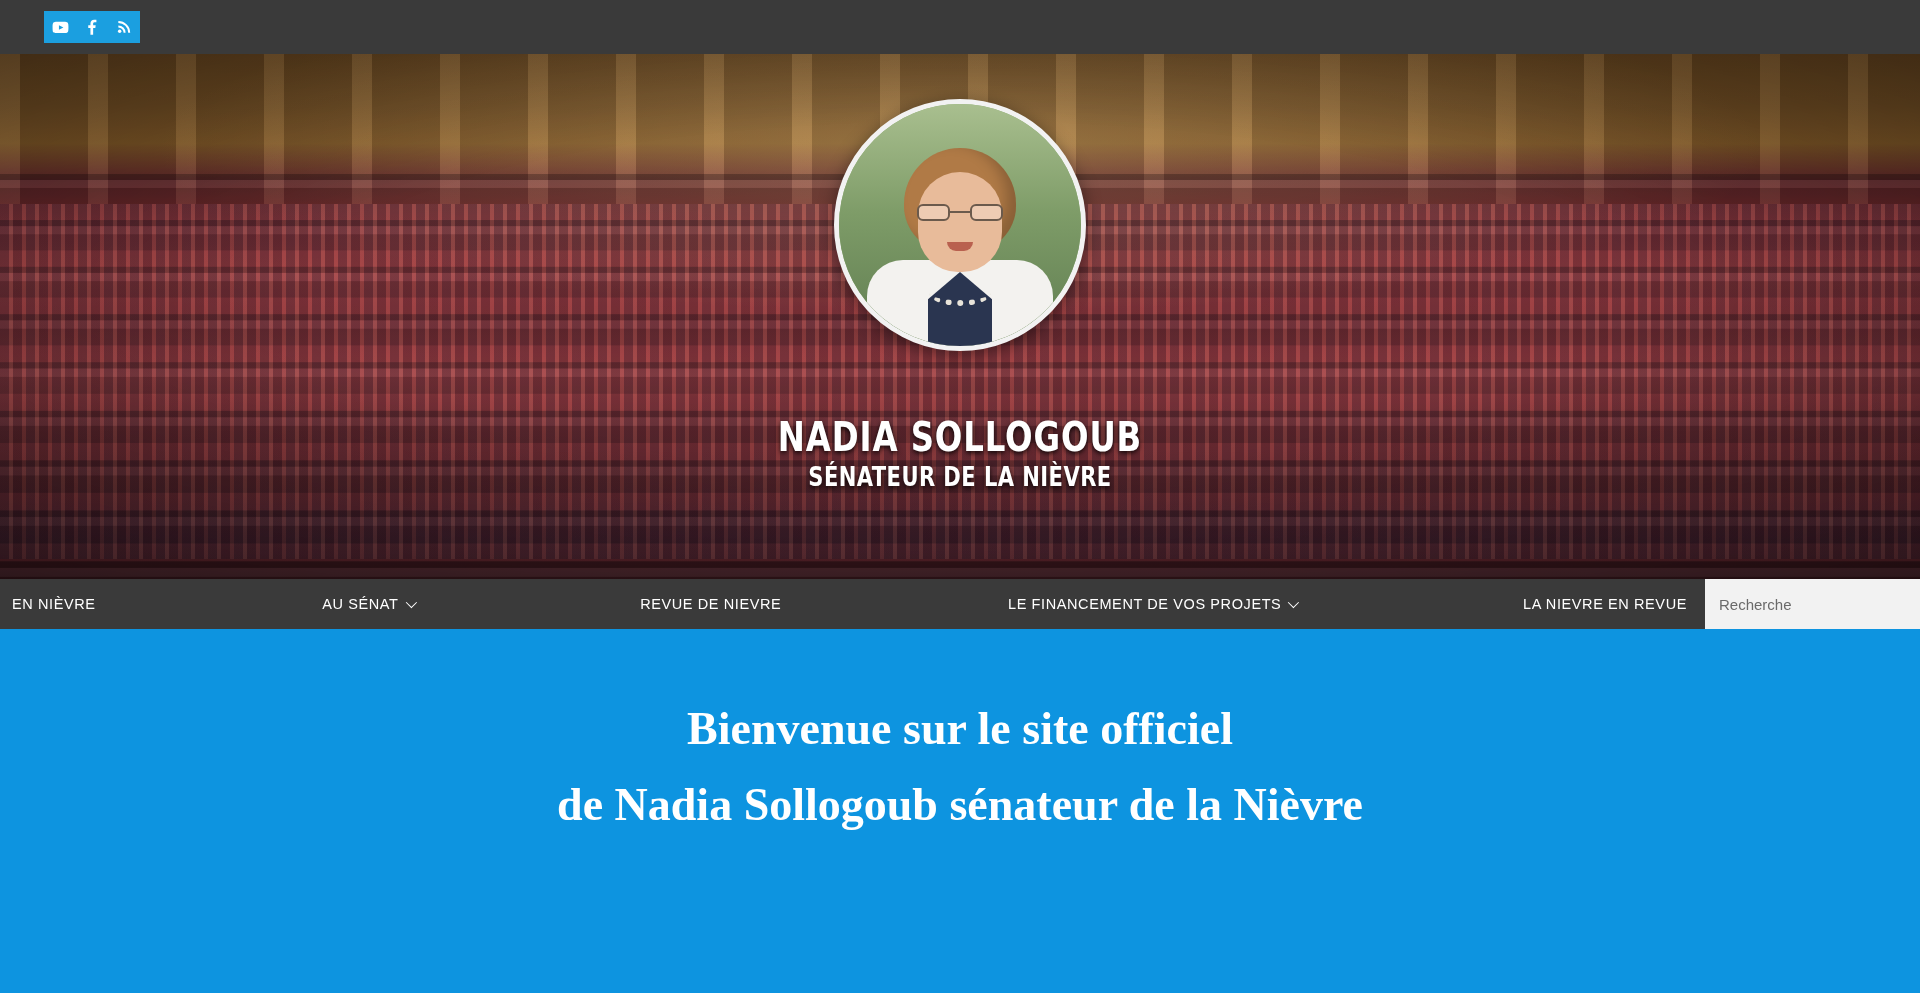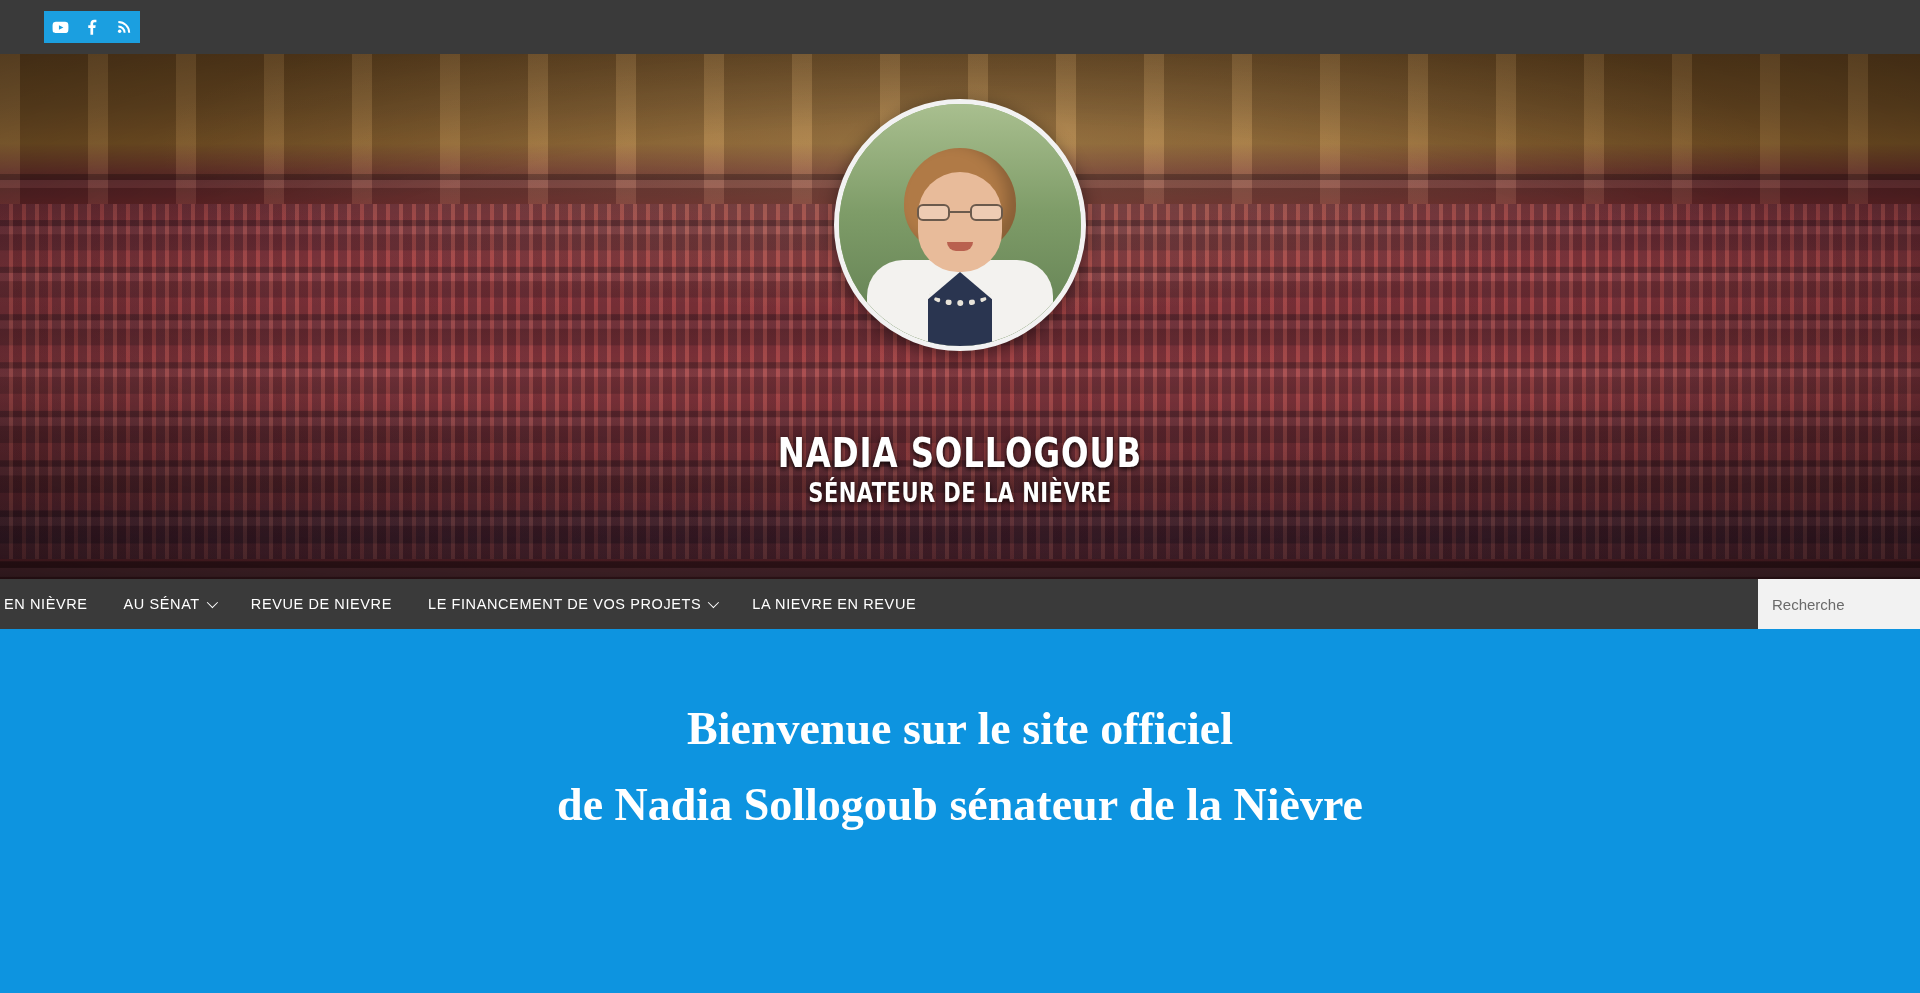--- a/index.html
+++ b/index.html
@@ -193,21 +193,21 @@
     bottom: 46px;
     width: 62px; height: 26px;
     border-bottom: 6px dotted #e8e4da;
     border-radius: 50%;
   }
 
   .hero-title-block {
     position: absolute;
     left: 50%;
     transform: translateX(-50%);
-    top: 378px;
+    top: 362px;
     text-align: center;
     color: #ffffff;
     text-shadow: 0 2px 6px rgba(0,0,0,0.85);
     white-space: nowrap;
   }
   .hero-name {
     font-family: "DejaVu Sans Condensed", "Liberation Sans Narrow", "Liberation Sans", sans-serif;
     font-size: 40px;
     font-weight: 700;
     letter-spacing: 1px;
@@ -228,21 +228,22 @@
     width: 100%;
     height: 50px;
     background: #3a3a3a;
     display: flex;
     align-items: stretch;
   }
   .nav-items {
     flex: 1;
     display: flex;
     align-items: center;
-    padding-left: 4px;
+    padding-left: 12px;
+    justify-content: space-between;
   }
   .nav-item {
     color: #ffffff;
     font-size: 14.5px;
     letter-spacing: 0.6px;
     padding: 0 18px;
     height: 100%;
     display: flex;
     align-items: center;
     gap: 7px;
@@ -251,21 +252,21 @@
   }
   .nav-item:first-child { padding-left: 0px; }
   .caret {
     display: inline-block;
     width: 8px; height: 8px;
     border-right: 1.6px solid #ffffff;
     border-bottom: 1.6px solid #ffffff;
     transform: rotate(45deg) translateY(-2px);
   }
   .search-box {
-    width: 162px;
+    width: 215px;
     background: #f2f2f2;
     display: flex;
     align-items: center;
     padding: 0 12px 0 14px;
     gap: 8px;
   }
   .search-box input {
     flex: 1;
     border: none;
     outline: none;

